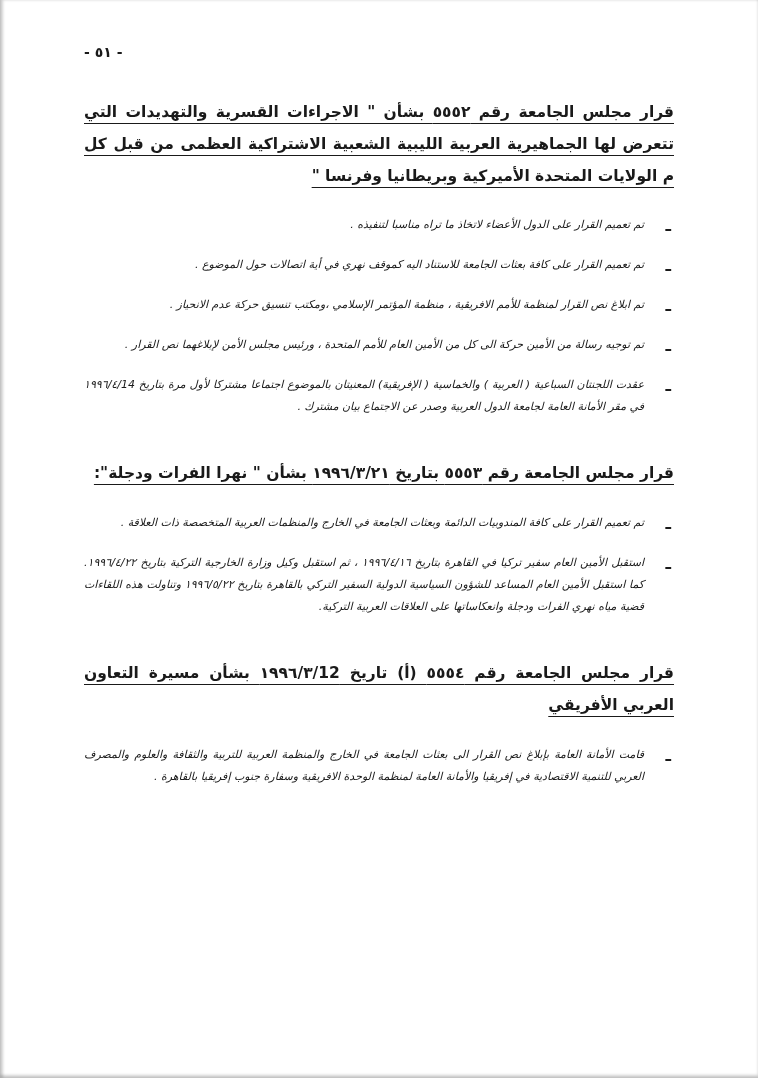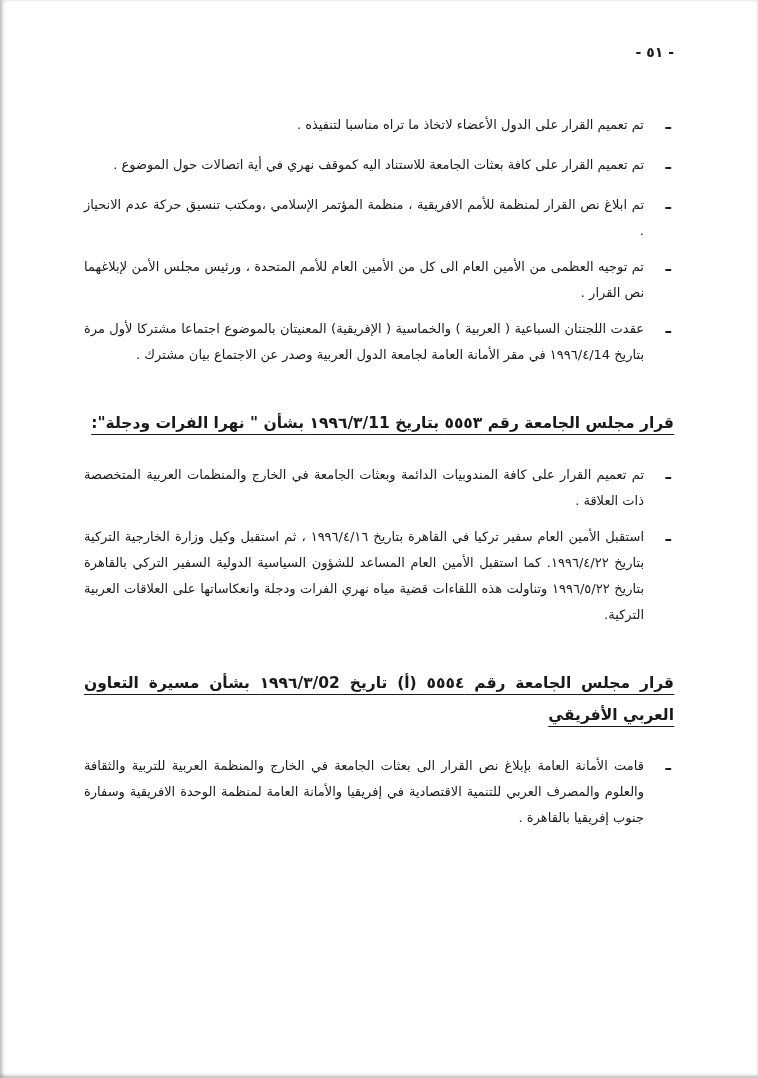--- a/index.html
+++ b/index.html
@@ -13,25 +13,25 @@
     margin: 0 auto;
     background: #ffffff;
     color: #1a1a1a;
     direction: rtl;
     padding: 44px 84px 60px 84px;
     box-shadow: inset 3px 0 3px rgba(0,0,0,0.18), inset 0 -3px 3px rgba(0,0,0,0.18);
     overflow: hidden;
   }
 
   .page-number {
-    text-align: right;
+    text-align: left;
     font-size: 14px;
     font-weight: bold;
     letter-spacing: 1px;
-    margin-bottom: 52px;
+    margin-bottom: 37px;
     direction: ltr;
   }
 
   .section { margin-bottom: 40px; }
 
   .section-title {
     font-size: 15.5px;
     font-weight: bold;
     line-height: 2.05;
     text-align: justify;
@@ -50,73 +50,75 @@
   .marker {
     flex: 0 0 30px;
     font-size: 15px;
     line-height: 2.0;
     font-weight: bold;
     padding-right: 2px;
   }
 
   .btext {
     flex: 1 1 auto;
-    font-size: 13px;
+    font-size: 11px;
     line-height: 2.0;
     text-align: justify;
+    font-style: italic;
   }
 
   .section:last-child { margin-bottom: 0; }
 </style>
 </head>
 <body>
 
 <div class="page">
 
   <div class="page-number">- ٥١ -</div>
 
   <div class="section">
+    <div class="section-title">قرار مجلس الجامعة رقم ٥٥٥٢ بشأن " الاجراءات القسرية والتهديدات التي تتعرض لها الجماهيرية العربية الليبية الشعبية الاشتراكية العظمى من قبل كل م الولايات المتحدة الأميركية وبريطانيا وفرنسا "</div>
 
     <div class="bullet">
       <span class="marker">–</span>
       <p class="btext">تم تعميم القرار على الدول الأعضاء لاتخاذ ما تراه مناسبا لتنفيذه .</p>
     </div>
     <div class="bullet">
       <span class="marker">–</span>
       <p class="btext">تم تعميم القرار على كافة بعثات الجامعة للاستناد اليه كموقف نهري في أية اتصالات حول الموضوع .</p>
     </div>
     <div class="bullet">
       <span class="marker">–</span>
       <p class="btext">تم ابلاغ نص القرار لمنظمة للأمم الافريقية ، منظمة المؤتمر الإسلامي ،ومكتب تنسيق حركة عدم الانحياز .</p>
     </div>
     <div class="bullet">
       <span class="marker">–</span>
-      <p class="btext">تم توجيه العظمى من الأمين العام الى كل من الأمين العام للأمم المتحدة ، ورئيس مجلس الأمن لإبلاغهما نص القرار .</p>
+      <p class="btext">تم توجيه رسالة من الأمين حركة الى كل من الأمين العام للأمم المتحدة ، ورئيس مجلس الأمن لإبلاغهما نص القرار .</p>
     </div>
     <div class="bullet">
       <span class="marker">–</span>
       <p class="btext">عقدت اللجنتان السباعية ( العربية ) والخماسية ( الإفريقية) المعنيتان بالموضوع اجتماعا مشتركا لأول مرة بتاريخ ١٩٩٦/٤/14 في مقر الأمانة العامة لجامعة الدول العربية وصدر عن الاجتماع بيان مشترك .</p>
     </div>
   </div>
 
   <div class="section">
-    <div class="section-title">قرار مجلس الجامعة رقم ٥٥٥٣ بتاريخ ١٩٩٦/٣/11 بشأن " نهرا الفرات ودجلة":</div>
+    <div class="section-title">قرار مجلس الجامعة رقم ٥٥٥٣ بتاريخ ١٩٩٦/٣/٢١ بشأن " نهرا الفرات ودجلة":</div>
 
     <div class="bullet">
       <span class="marker">–</span>
       <p class="btext">تم تعميم القرار على كافة المندوبيات الدائمة وبعثات الجامعة في الخارج والمنظمات العربية المتخصصة ذات العلاقة .</p>
     </div>
     <div class="bullet">
       <span class="marker">–</span>
       <p class="btext">استقبل الأمين العام سفير تركيا في القاهرة بتاريخ ١٩٩٦/٤/١٦ ، ثم استقبل وكيل وزارة الخارجية التركية بتاريخ ١٩٩٦/٤/٢٢. كما استقبل الأمين العام المساعد للشؤون السياسية الدولية السفير التركي بالقاهرة بتاريخ ١٩٩٦/٥/٢٢ وتناولت هذه اللقاءات قضية مياه نهري الفرات ودجلة وانعكاساتها على العلاقات العربية التركية.</p>
     </div>
   </div>
 
   <div class="section">
-    <div class="section-title">قرار مجلس الجامعة رقم ٥٥٥٤ (أ) تاريخ ١٩٩٦/٣/02 بشأن مسيرة التعاون العربي الأفريقي</div>
+    <div class="section-title">قرار مجلس الجامعة رقم ٥٥٥٤ (أ) تاريخ ١٩٩٦/٣/12 بشأن مسيرة التعاون العربي الأفريقي</div>
 
     <div class="bullet">
       <span class="marker">–</span>
       <p class="btext">قامت الأمانة العامة بإبلاغ نص القرار الى بعثات الجامعة في الخارج والمنظمة العربية للتربية والثقافة والعلوم والمصرف العربي للتنمية الاقتصادية في إفريقيا والأمانة العامة لمنظمة الوحدة الافريقية وسفارة جنوب إفريقيا بالقاهرة .</p>
     </div>
   </div>
 
 </div>
 
 </body></html>

